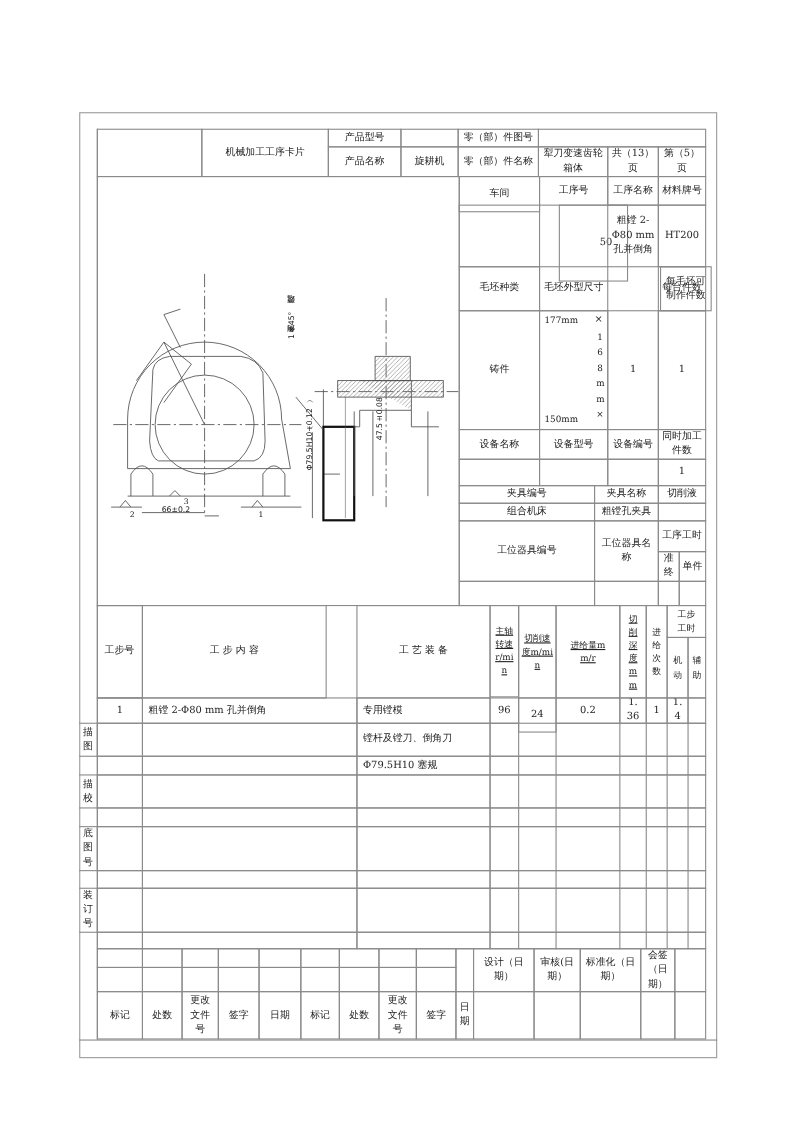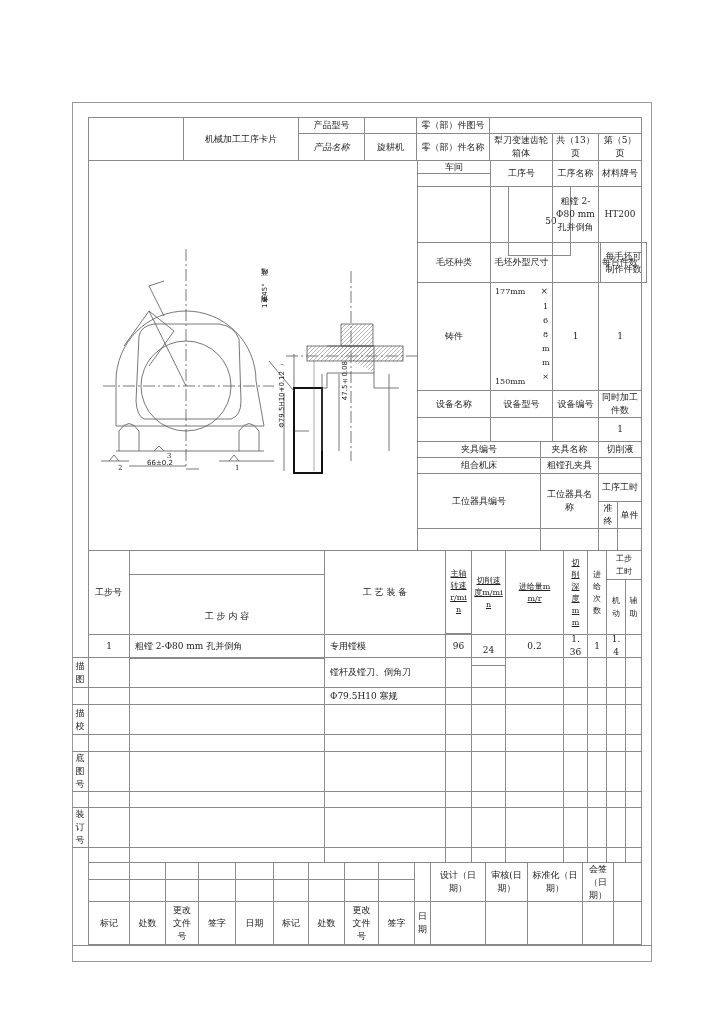--- a/index.html
+++ b/index.html
@@ -19,21 +19,21 @@
 <body>
 
 <div class="frame"></div>
 
 <div class="c" style="left:88px;top:117px;width:96px;height:44px;"></div>
 <div class="c" style="left:183px;top:117px;width:116px;height:44px;">机械加工工序卡片</div>
 <div class="c" style="left:298px;top:117px;width:67px;height:17px;">产品型号</div>
 <div class="c" style="left:364px;top:117px;width:53px;height:17px;"></div>
 <div class="c" style="left:416px;top:117px;width:74px;height:17px;">零（部）件图号</div>
 <div class="c" style="left:489px;top:117px;width:153px;height:17px;"></div>
-<div class="c" style="left:298px;top:133px;width:67px;height:28px;font-style:italic;">产品名称</div>
+<div class="c" style="left:298px;top:133px;width:67px;height:28px;">产品名称</div>
 <div class="c" style="left:364px;top:133px;width:53px;height:28px;">旋耕机</div>
 <div class="c" style="left:416px;top:133px;width:74px;height:28px;">零（部）件名称</div>
 <div class="c" style="left:489px;top:133px;width:64px;height:28px;">犁刀变速齿轮箱体</div>
 <div class="c" style="left:552px;top:133px;width:47px;height:28px;">共（13）页</div>
 <div class="c" style="left:598px;top:133px;width:44px;height:28px;">第（5）页</div>
 
 <div class="c" style="left:88px;top:160px;width:330px;height:391px;">
   <svg width="328" height="389" viewBox="0 0 328 389" style="position:absolute;left:0;top:0;">
     <g stroke="#555" fill="none" stroke-width="0.8">
 
@@ -81,21 +81,21 @@
   </svg>
   <span style="position:absolute;left:170px;top:120px;font-size:7px;writing-mode:vertical-rl;transform:rotate(180deg);font-family:'DejaVu Sans',sans-serif;">倒角1×45° 两端</span>
   <span style="position:absolute;left:187px;top:210px;font-size:7px;writing-mode:vertical-rl;transform:rotate(180deg);font-family:'DejaVu Sans',sans-serif;">Φ79.5H10（+0.12）</span>
   <span style="position:absolute;left:250px;top:200px;font-size:7px;writing-mode:vertical-rl;transform:rotate(180deg);font-family:'DejaVu Sans',sans-serif;">47.5±0.08</span>
   <span style="position:absolute;left:58px;top:296px;font-size:7px;font-family:'DejaVu Sans',sans-serif;">66±0.2</span>
   <span style="position:absolute;left:29px;top:301px;font-size:7px;">2</span>
   <span style="position:absolute;left:78px;top:289px;font-size:7px;">3</span>
   <span style="position:absolute;left:146px;top:301px;font-size:7px;">1</span>
 </div>
 
-<div class="c" style="left:417px;top:160px;width:74px;height:14px;">车间</div>
+<div class="c" style="left:417px;top:160px;width:74px;height:33px;">车间</div>
 <div class="c" style="left:490px;top:160px;width:63px;height:27px;">工序号</div>
 <div class="c" style="left:552px;top:160px;width:47px;height:27px;">工序名称</div>
 <div class="c" style="left:598px;top:160px;width:44px;height:27px;">材料牌号</div>
 
 <div class="c" style="left:417px;top:186px;width:74px;height:57px;"></div>
 <div class="c" style="left:508px;top:186px;width:63px;height:70px;padding-left:25px;">50</div>
 <div class="c" style="left:552px;top:186px;width:47px;height:57px;">粗镗 2-Φ80 mm 孔并倒角</div>
 <div class="c" style="left:598px;top:186px;width:44px;height:57px;">HT200</div>
 
 <div class="c" style="left:417px;top:242px;width:74px;height:41px;">毛坯种类</div>
@@ -137,21 +137,21 @@
 <div class="c" style="left:598px;top:501px;width:20px;height:28px;">准终</div>
 <div class="c" style="left:617px;top:501px;width:25px;height:28px;">单件</div>
 
 <div class="c" style="left:417px;top:528px;width:124px;height:23px;"></div>
 <div class="c" style="left:540px;top:528px;width:59px;height:23px;"></div>
 <div class="c" style="left:598px;top:528px;width:20px;height:23px;"></div>
 <div class="c" style="left:617px;top:528px;width:25px;height:23px;"></div>
 
 <div class="c" style="left:88px;top:550px;width:42px;height:85px;"></div>
 <div class="c" style="left:88px;top:550px;width:42px;height:85px;border-left:none;">工步号</div>
-<div class="c" style="left:129px;top:574px;width:196px;height:85px;">工 步 内 容</div>
+<div class="c" style="left:129px;top:550px;width:168px;height:85px;">工 步 内 容</div>
 <div class="c" style="left:324px;top:550px;width:122px;height:85px;">工 艺 装 备</div>
 <div class="c u" style="left:445px;top:550px;width:27px;height:84px;font-size:8px;line-height:12px;word-break:break-all;">主轴转速r/min</div>
 <div class="c u" style="left:471px;top:550px;width:35px;height:85px;font-size:8px;line-height:12px;word-break:break-all;">切削速度m/min</div>
 <div class="c u" style="left:505px;top:550px;width:59px;height:85px;font-size:8px;line-height:12px;word-break:break-all;padding:0 12px;">进给量mm/r</div>
 <div class="c u" style="left:563px;top:550px;width:25px;height:85px;font-size:8px;line-height:12px;word-break:break-all;padding:0 6px;">切削深度mm</div>
 <div class="c" style="left:587px;top:550px;width:20px;height:85px;font-size:8px;line-height:12px;word-break:break-all;padding:0 4px;">进给次数</div>
 <div class="c" style="left:606px;top:550px;width:36px;height:30px;font-size:8px;word-break:break-all;padding:0 6px;">工步工时</div>
 <div class="c" style="left:606px;top:579px;width:20px;height:56px;font-size:8px;word-break:break-all;padding:0 4px;">机动</div>
 <div class="c" style="left:625px;top:579px;width:17px;height:56px;font-size:8px;word-break:break-all;padding:0 3px;">辅助</div>
 

